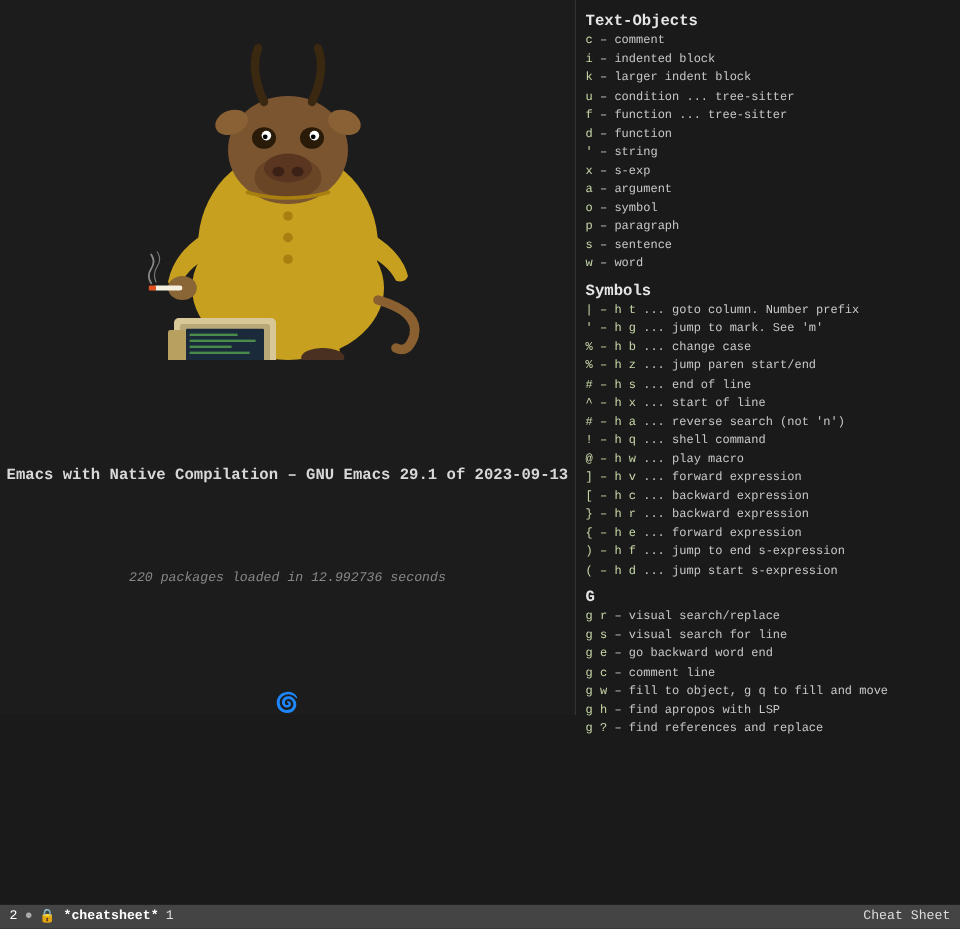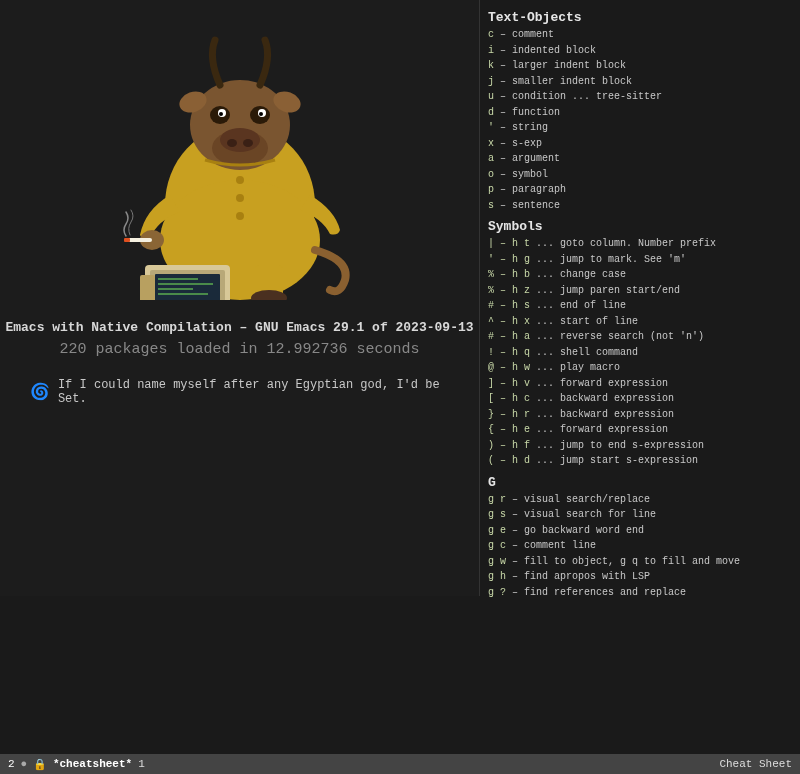--- a/index.html
+++ b/index.html
@@ -16,21 +16,21 @@
     }
 
     
     .left-panel {
       width: 480px;
       height: 596px;
       background: #1c1c1c;
       display: flex;
       flex-direction: column;
       align-items: center;
-      justify-content: flex-start;
+      justify-content: space-between;
       padding-top: 20px;
       border-right: 1px solid #333;
     }
 
     .gnu-image {
       width: 320px;
       height: 280px;
       display: flex;
       align-items: center;
       justify-content: center;
@@ -46,21 +46,22 @@
       color: #d8d8d8;
       font-size: 13px;
       font-weight: bold;
       text-align: center;
       margin-top: 10px;
       margin-bottom: 6px;
     }
 
     .packages-info {
       color: #888;
-      font-size: 15px;
+      font-size: 11px;
+      font-style: italic;
       text-align: center;
       margin-bottom: 20px;
     }
 
     .quote-line {
       display: flex;
       align-items: center;
       gap: 8px;
       color: #c8c8c8;
       font-size: 12px;
@@ -207,39 +208,39 @@
       <circle cx="150" cy="178" r="4" fill="#a88010"></circle>
       <circle cx="150" cy="196" r="4" fill="#a88010"></circle>
     </svg>
   </div>
 
   <div class="emacs-title">Emacs with Native Compilation – GNU Emacs 29.1 of 2023-09-13</div>
   <div class="packages-info">220 packages loaded in 12.992736 seconds</div>
 
   <div class="quote-line">
     <span class="quote-icon">🌀</span>
-    <span>If I could name myself after any Egyptian god, I'd be Set.</span>
   </div>
 </div>
 
 <div class="right-panel">
 
 <div class="section-title">Text-Objects</div>
     <div class="key-item"><span class="key">c</span> – comment</div>
     <div class="key-item"><span class="key">i</span> – indented block</div>
     <div class="key-item"><span class="key">k</span> – larger indent block</div>
-    <div class="key-item"><span class="key">j</span> – smaller indent block</div>
     <div class="key-item"><span class="key">u</span> – condition ... tree-sitter</div>
+    <div class="key-item"><span class="key">f</span> – function ... tree-sitter</div>
     <div class="key-item"><span class="key">d</span> – function</div>
     <div class="key-item"><span class="key">'</span> – string</div>
     <div class="key-item"><span class="key">x</span> – s-exp</div>
     <div class="key-item"><span class="key">a</span> – argument</div>
     <div class="key-item"><span class="key">o</span> – symbol</div>
     <div class="key-item"><span class="key">p</span> – paragraph</div>
     <div class="key-item"><span class="key">s</span> – sentence</div>
+    <div class="key-item"><span class="key">w</span> – word</div>
     <div class="section-title">Symbols</div>
     <div class="key-item"><span class="key">| – h t</span> ... goto column. Number prefix</div>
     <div class="key-item"><span class="key">' – h g</span> ... jump to mark. See 'm'</div>
     <div class="key-item"><span class="key">% – h b</span> ... change case</div>
     <div class="key-item"><span class="key">% – h z</span> ... jump paren start/end</div>
     <div class="key-item"><span class="key"># – h s</span> ... end of line</div>
     <div class="key-item"><span class="key">^ – h x</span> ... start of line</div>
     <div class="key-item"><span class="key"># – h a</span> ... reverse search (not 'n')</div>
     <div class="key-item"><span class="key">! – h q</span> ... shell command</div>
     <div class="key-item"><span class="key">@ – h w</span> ... play macro</div>

